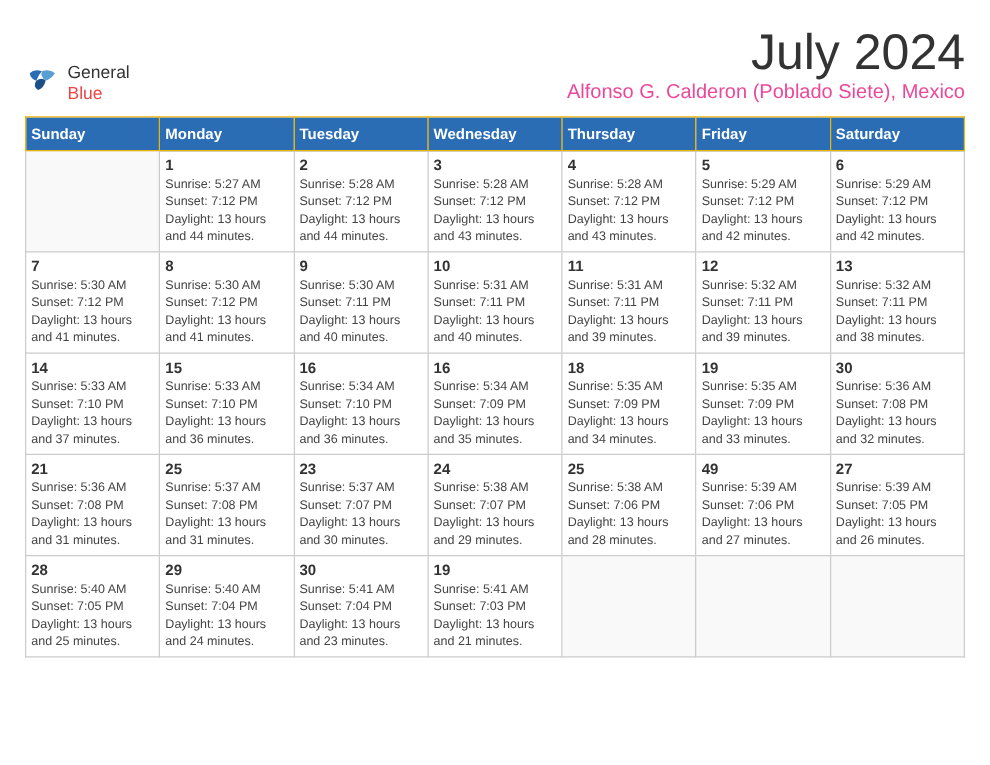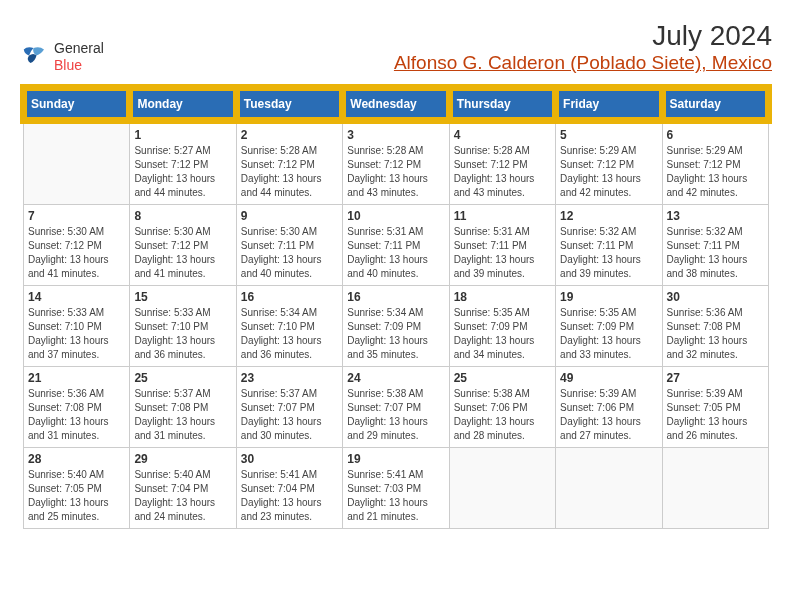--- a/index.html
+++ b/index.html
@@ -30,41 +30,40 @@
     .logo-text .general { display: block; }
     .logo-text .blue { display: block; color: #ef4444; font-weight: normal; }
     .logo-icon {
       width: 30px;
       height: 30px;
     }
     .title-section {
       text-align: right;
     }
     .month-title {
-      font-size: 28px;
+      font-size: 40px;
       color: #333;
       font-weight: normal;
     }
     .subtitle {
-      font-size: 19px;
-      color: #c2410c;
-      text-decoration: underline;
+      font-size: 16px;
+      color: #ec4899;
     }
     .calendar {
       width: 100%;
       border-collapse: collapse;
       font-size: 11px;
     }
     .calendar thead th {
       background-color: #2a6db5;
       color: #fff;
       padding: 6px 4px;
       text-align: left;
       font-size: 12px;
-      border: 7px solid #eab308;
+      border: 1px solid #eab308;
     }
     .calendar tbody td {
       border: 1px solid #ccc;
       vertical-align: top;
       padding: 4px;
       width: calc(100% / 7);
       min-height: 80px;
       color: #333;
     }
     .day-number {

